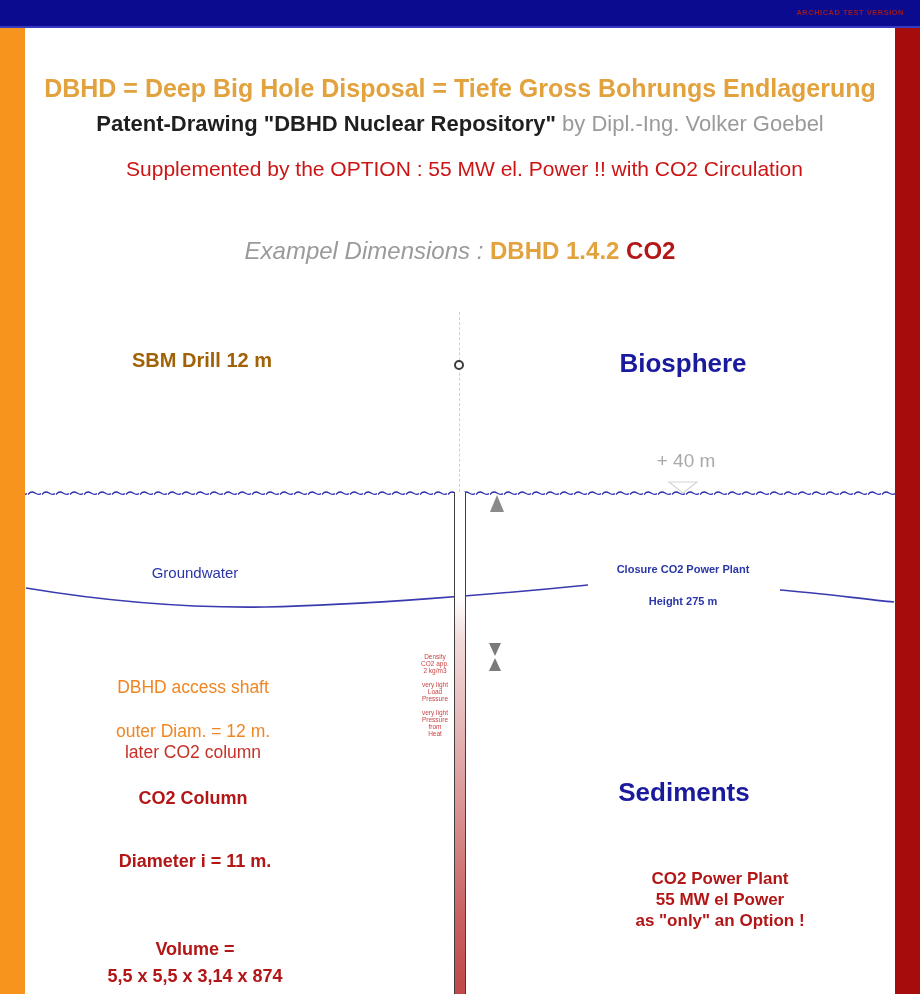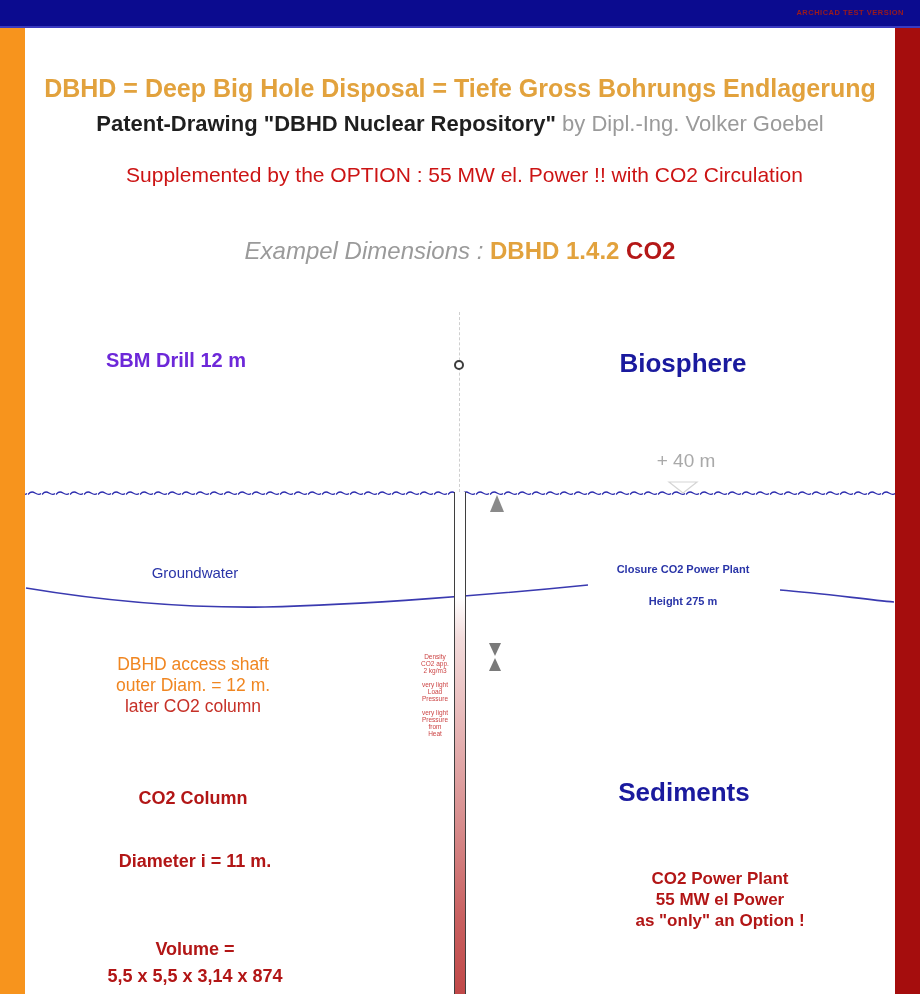--- a/index.html
+++ b/index.html
@@ -10,35 +10,35 @@
   .watermark{position:absolute;right:16px;top:8px;font-size:7.5px;font-weight:bold;
              color:#9e1b1b;letter-spacing:.5px;}
   .leftbar{position:absolute;left:0;top:28px;width:25px;height:966px;background:#f7941d;}
   .rightbar{position:absolute;left:895px;top:28px;width:25px;height:966px;background:#a50d0d;}
 
   .centered{position:absolute;left:25px;right:25px;text-align:center;}
   .t1{top:62px;font-size:25px;font-weight:bold;color:#e2a23d;margin-top:12px;}
   .t2{top:111px;font-size:22px;}
   .t2 .b{font-weight:bold;color:#1f1f1f;}
   .t2 .g{color:#9a9a9a;}
-  .t3{top:163px;font-size:21px;color:#cc1414;padding-left:9px;}
+  .t3{top:157px;font-size:21px;color:#cc1414;padding-left:9px;}
   .t4{top:237px;font-size:24px;}
   .t4 .g{color:#9a9a9a;font-style:italic;}
   .t4 .gold{color:#e2a23d;font-weight:bold;}
   .t4 .dr{color:#b41717;font-weight:bold;}
 
   .lbl{position:absolute;transform:translateX(-50%);text-align:center;white-space:nowrap;}
-  .sbm{left:176px;top:349px;font-size:20px;font-weight:bold;color:#6d28d9;}
+  .sbm{left:202px;top:349px;font-size:20px;font-weight:bold;color:#a16207;}
   .biosphere{left:683px;top:348px;font-size:26px;font-weight:bold;color:#1a1a9e;}
   .plus50{left:686px;top:450px;font-size:19px;color:#a9a9a9;}
   .groundwater{left:195px;top:564px;font-size:15px;color:#2a35a8;}
   .closure{left:683px;top:563px;font-size:11px;font-weight:bold;color:#2a35a8;}
   .h275{left:683px;top:595px;font-size:11px;font-weight:bold;color:#2a35a8;}
   .access{left:193px;top:654px;font-size:17.5px;line-height:21px;}
-  .access .o{color:#f08621;display:block;}
+  .access .o{color:#f08621;display:block;margin-top:23px;}
   .access .r{color:#c63128;display:block;}
   .co2col{left:193px;top:788px;font-size:18px;font-weight:bold;color:#b21616;}
   .dims{left:195px;top:847px;font-size:18px;font-weight:bold;color:#b21616;line-height:29px;}
   .dims span{display:block;}
   .vol{left:195px;top:936px;font-size:18px;font-weight:bold;color:#b21616;line-height:27px;}
   .vol span{display:block;}
   .sediments{left:684px;top:777px;font-size:26px;font-weight:bold;color:#1a1a9e;}
   .plant{left:720px;top:868px;font-size:17px;font-weight:bold;color:#b21616;line-height:21px;}
   .plant span{display:block;}
 

